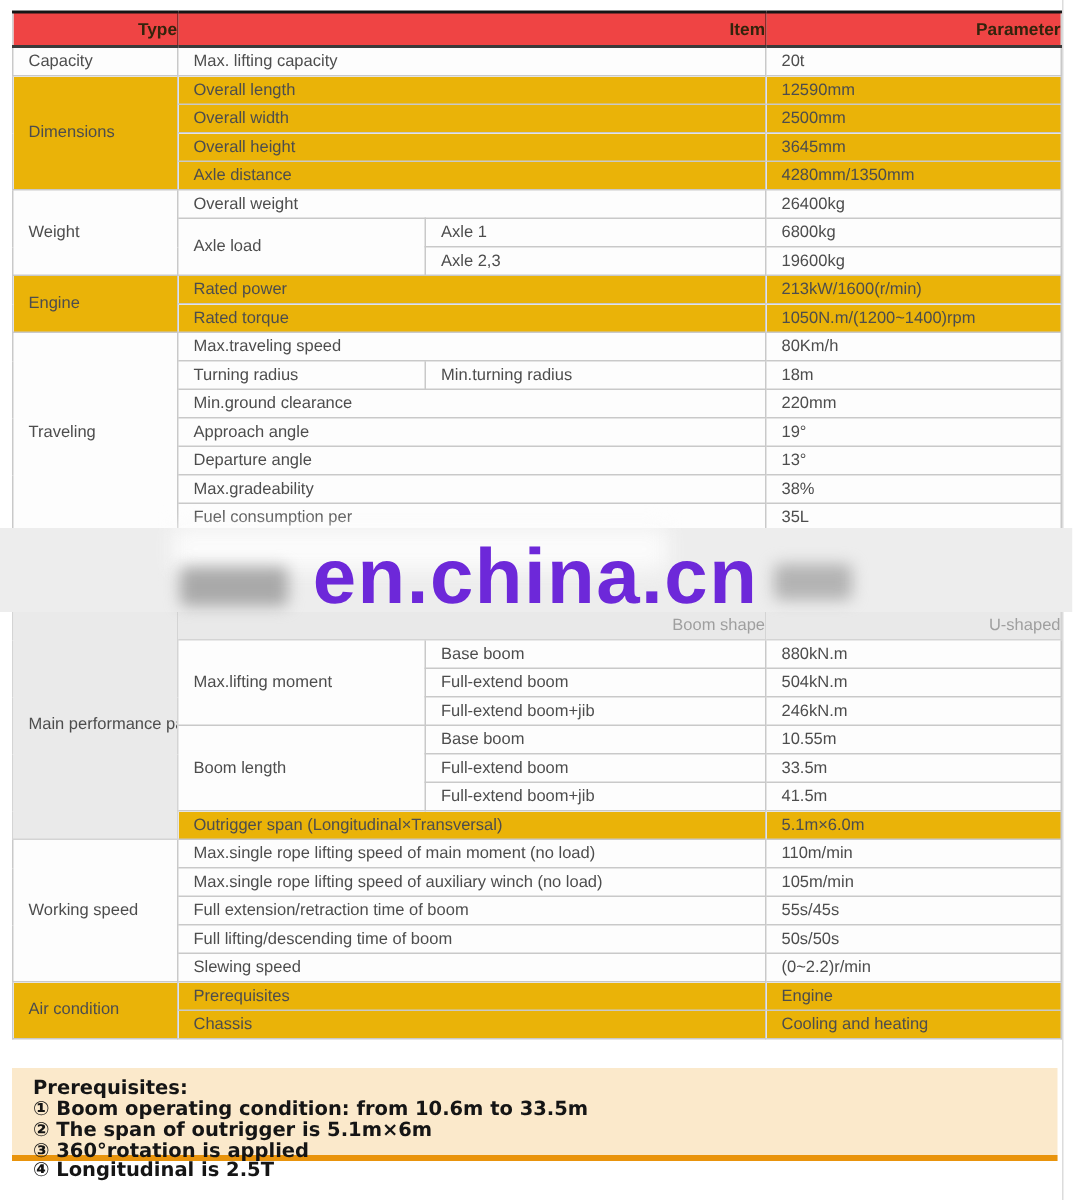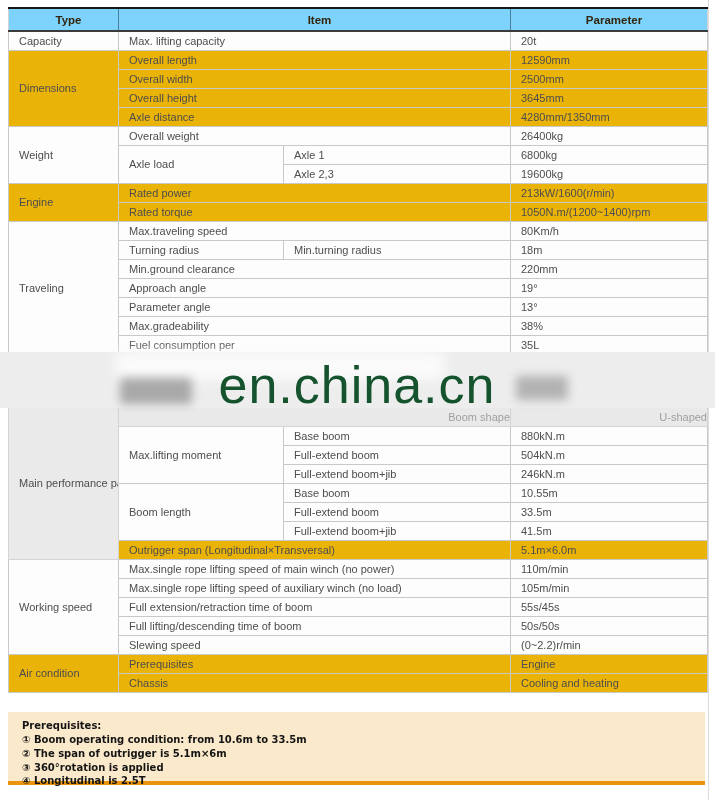--- a/index.html
+++ b/index.html
@@ -14,22 +14,22 @@
     position:absolute; left:8px; top:7px; width:699px;
     border-collapse:collapse; table-layout:fixed;
     font-size:11px; color:#4d4d4d;
   }
   table.spec col.c-type  { width:110px; }
   table.spec col.c-itema { width:165px; }
   table.spec col.c-itemb { width:227px; }
   table.spec col.c-param { width:197px; }
 
   table.spec th {
-    background:#7dd3fc; color:#33240c; font-weight:bold; font-size:11.5px;
-    text-align:center; padding:0 0 0 10px; height:21px;
+    background:#ef4444; color:#33240c; font-weight:bold; font-size:11.5px;
+    text-align:right; padding:0 0 0 10px; height:21px;
     border-top:2px solid #161616; border-bottom:2px solid #3a3a3a;
   }
   table.spec th + th { border-left:1px solid rgba(0,0,0,0.40); }
 
   table.spec td {
     height:18px; padding:0 0 0 10px;
     border:1px solid #c9c9c9; background:#fdfdfd;
     line-height:13px; vertical-align:middle;
     white-space:nowrap; overflow:hidden;
   }
@@ -52,30 +52,30 @@
   .wm-blob-left {
     position:absolute; left:120px; top:26px; width:72px; height:26px;
     background:#a9a9a9; filter:blur(5px); border-radius:4px;
   }
   .wm-blob-right {
     position:absolute; left:516px; top:24px; width:52px; height:24px;
     background:#b3b3b3; filter:blur(5px); border-radius:4px;
   }
   .wm-text {
     position:absolute; left:357px; top:7px; transform:translateX(-50%);
-    font-size:52px; line-height:1; color:#14532d; letter-spacing:1px;
-    font-weight:400; white-space:nowrap;
+    font-size:52px; line-height:1; color:#6d28d9; letter-spacing:1px;
+    font-weight:700; white-space:nowrap;
   }
 
   
   .prereq {
-    position:absolute; left:8px; top:712px; width:697px; height:73px;
+    position:absolute; left:8px; top:712px; width:697px; height:62px;
     background:#fbe9cb; border-bottom:4px solid #e9940c;
     box-sizing:border-box; padding:7px 0 0 14px;
-    font-size:10px; font-weight:bold; color:#151515;
+    font-size:13px; font-weight:bold; color:#151515;
     font-family:"DejaVu Sans","Liberation Sans",sans-serif;
   }
   .prereq .pr-title { line-height:14px; }
   .prereq .pr-item  { line-height:13.8px; }
 
   .edge-line { position:absolute; right:6px; top:0; width:1px; height:800px; background:#dcdcdc; }
 </style>
 </head>
 <body>
 
@@ -158,21 +158,21 @@
       </tr>
       <tr>
         <td colspan="2">Min.ground clearance</td>
         <td>220mm</td>
       </tr>
       <tr>
         <td colspan="2">Approach angle</td>
         <td>19°</td>
       </tr>
       <tr>
-        <td colspan="2">Parameter angle</td>
+        <td colspan="2">Departure angle</td>
         <td>13°</td>
       </tr>
       <tr>
         <td colspan="2">Max.gradeability</td>
         <td>38%</td>
       </tr>
       <tr>
         <td colspan="2">Fuel consumption per</td>
         <td>35L</td>
       </tr>
@@ -212,21 +212,21 @@
         <td>Full-extend boom+jib</td>
         <td>41.5m</td>
       </tr>
       <tr class="shade">
         <td colspan="2">Outrigger span (Longitudinal×Transversal)</td>
         <td>5.1m×6.0m</td>
       </tr>
 
       <tr>
         <td class="type-col" rowspan="5">Working speed</td>
-        <td colspan="2">Max.single rope lifting speed of main winch (no power)</td>
+        <td colspan="2">Max.single rope lifting speed of main moment (no load)</td>
         <td>110m/min</td>
       </tr>
       <tr>
         <td colspan="2">Max.single rope lifting speed of auxiliary winch (no load)</td>
         <td>105m/min</td>
       </tr>
       <tr>
         <td colspan="2">Full extension/retraction time of boom</td>
         <td>55s/45s</td>
       </tr>

